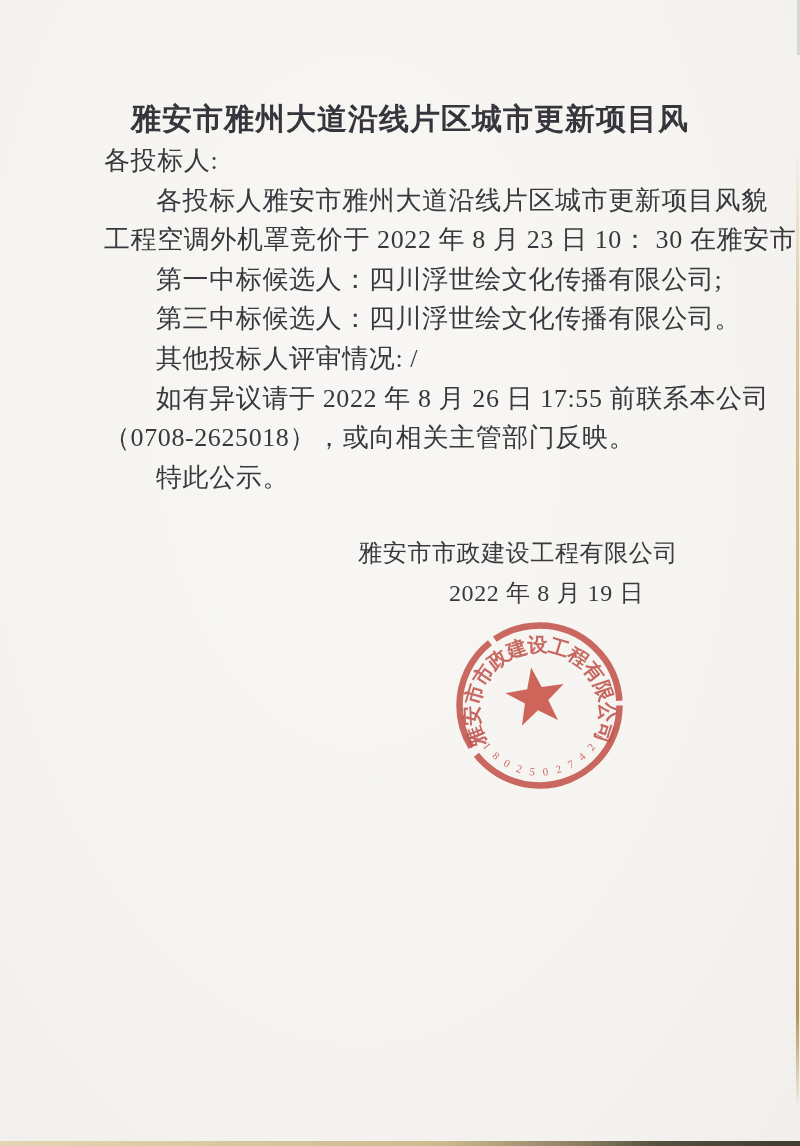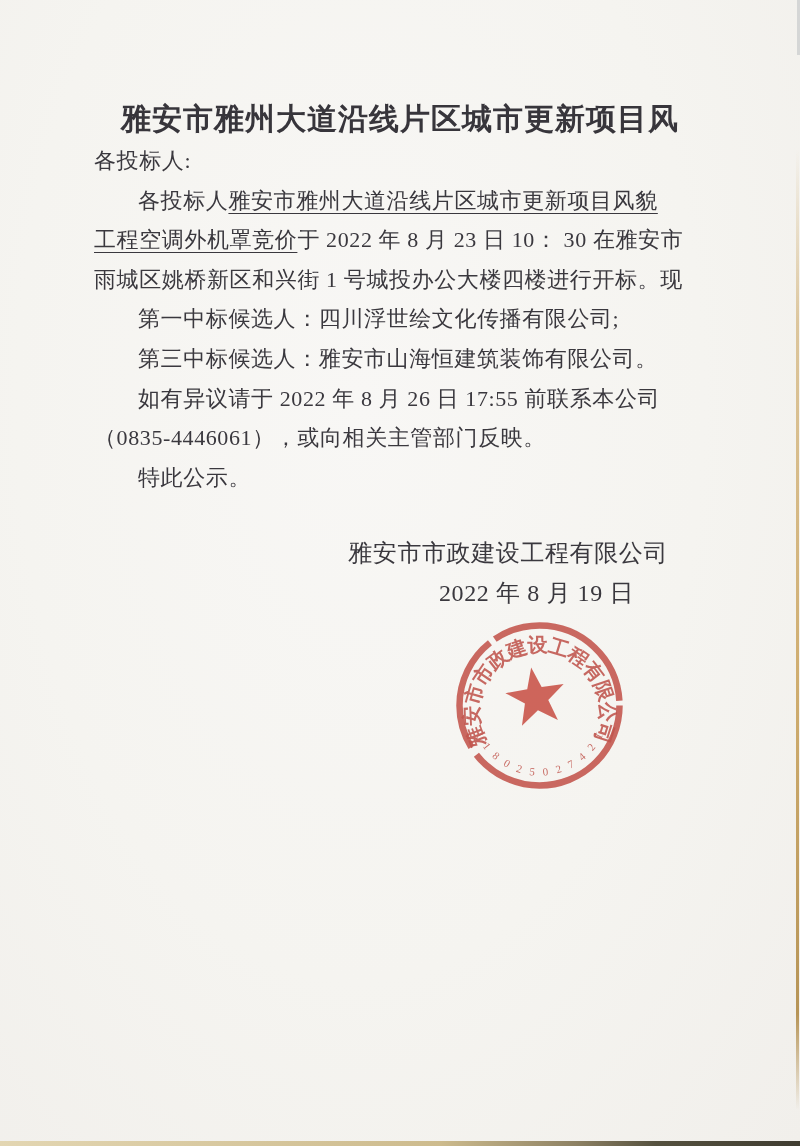--- a/index.html
+++ b/index.html
@@ -10,54 +10,54 @@
   }
   .page{position:absolute;inset:0;}
   
   .edge-right{position:absolute;top:150px;right:1px;width:3px;height:960px;
     background:linear-gradient(to bottom, rgba(201,161,89,0) 0%, rgba(201,161,89,.55) 18%, rgba(201,161,89,.85) 55%, rgba(176,138,70,.9) 90%, rgba(176,138,70,0) 100%);
     border-radius:2px;}
   .edge-bottom{position:absolute;left:0;bottom:0;width:800px;height:5px;
     background:linear-gradient(to right, #e3d6b2 0%, #cdbb8d 55%, #8d8163 72%, #55513f 82%, #3f3c30 100%);}
   .corner-notch{position:absolute;top:0;right:0;width:3px;height:55px;background:#c2c4c6;opacity:.6;}
 
-  .doc{position:absolute;left:94px;top:96px;width:612px;color:#3a383e;}
+  .doc{position:absolute;left:104px;top:96px;width:612px;color:#3a383e;}
   .title{font-size:30px;line-height:45px;font-weight:bold;text-align:center;
     letter-spacing:1px;color:#37353b;white-space:nowrap;}
-  .body-line{font-size:22px;line-height:39.6px;white-space:nowrap;letter-spacing:.6px;}
+  .body-line{font-size:26px;line-height:39.6px;white-space:nowrap;letter-spacing:.6px;}
   .indent{text-indent:2em;}
-  .ul{text-decoration:underline;text-underline-offset:5px;text-decoration-thickness:1px;}
+  .ul{text-underline-offset:5px;text-decoration-thickness:1px;}
   .sig-line{font-size:24px;line-height:40px;white-space:nowrap;letter-spacing:.6px;text-align:right;}
   .sig-company{margin-top:36px;padding-right:38px;}
   .sig-date{padding-right:72px;}
 
   .seal{position:absolute;left:452px;top:618px;width:175px;height:175px;
     mix-blend-mode:multiply;opacity:.88;}
   .seal text{font-family:"Liberation Serif","DejaVu Serif",serif;}
 </style>
 </head>
 <body>
 
 <div class="page">
 
   <div class="doc">
     <div class="title">雅安市雅州大道沿线片区城市更新项目风</div>
 
     <div class="body-line">各投标人:</div>
 
     <div class="body-line indent"><span>各投标人</span><span class="ul">雅安市雅州大道沿线片区城市更新项目风貌</span></div>
     <div class="body-line"><span class="ul">工程空调外机罩竞价</span><span>于 2022 年 8 月 23 日 10： 30 在雅安市</span></div>
-    <div class="body-line">雨城区姚桥新区和兴街 1 号城投办公大楼四楼进行开标。现</div>
 
     <div class="body-line indent">第一中标候选人：四川浮世绘文化传播有限公司;</div>
-    <div class="body-line indent">第三中标候选人：雅安市山海恒建筑装饰有限公司。</div>
+    <div class="body-line indent">第三中标候选人：四川浮世绘文化传播有限公司。</div>
 
+    <div class="body-line indent">其他投标人评审情况: /</div>
 
     <div class="body-line indent">如有异议请于 2022 年 8 月 26 日 17:55 前联系本公司</div>
-    <div class="body-line">（0835-4446061），或向相关主管部门反映。</div>
+    <div class="body-line">（0708-2625018），或向相关主管部门反映。</div>
 
     <div class="body-line indent">特此公示。</div>
 
     <div class="sig-line sig-company">雅安市市政建设工程有限公司</div>
     <div class="sig-line sig-date">2022 年 8 月 19 日</div>
   </div>
 
   <svg class="seal" viewBox="0 0 175 175" aria-hidden="true">
     <defs>
       <path id="arcTop" d="M 34.7 125.3 A 61 61 0 1 1 140.3 125.3" fill="none"></path>

